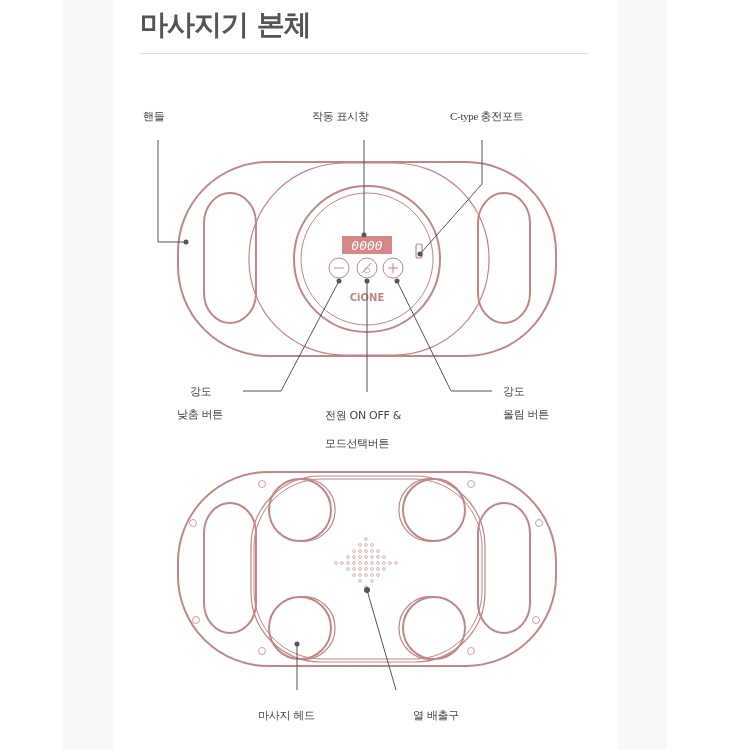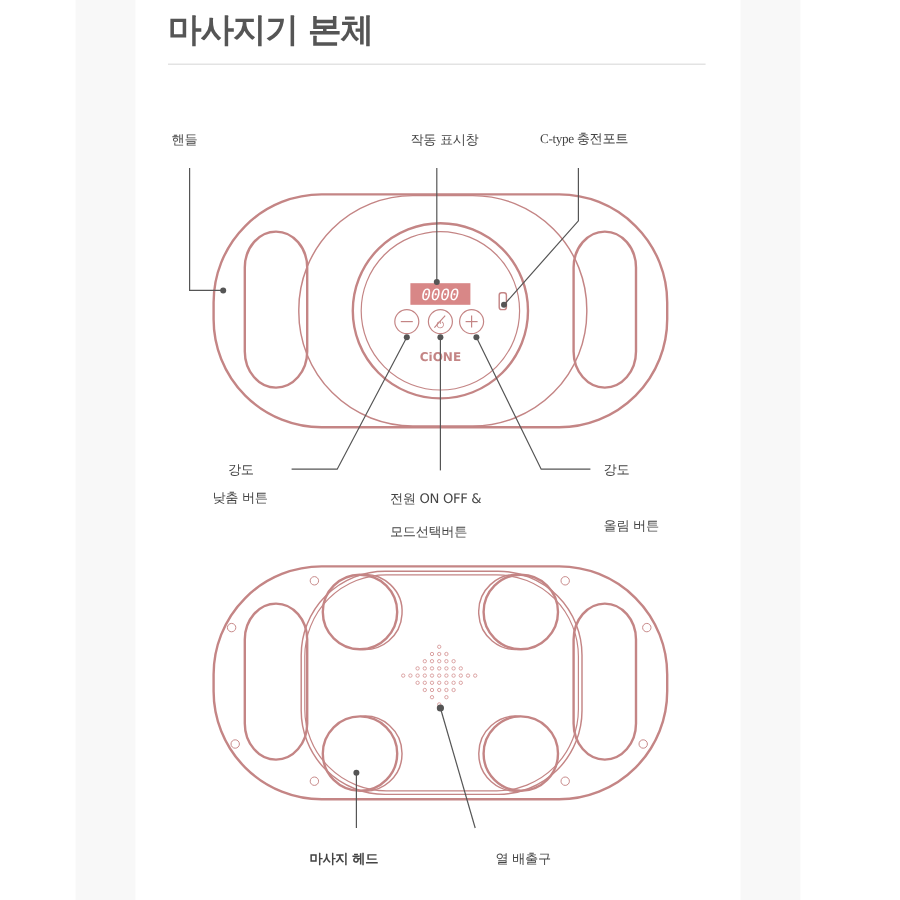--- a/index.html
+++ b/index.html
@@ -147,26 +147,26 @@
     <line x1="297" y1="644" x2="297" y2="690"></line>
     <line x1="367" y1="590" x2="396" y2="690"></line>
   </g>
   <g fill="#555">
     <circle cx="297" cy="644" r="2.5"></circle>
     <circle cx="367" cy="590" r="3"></circle>
   </g>
 </svg>
 
 <div class="lbl" style="left:143px;top:105px;">핸들</div>
-<div class="lbl" style="left:342px;top:105px;">작동 표시창</div>
+<div class="lbl" style="left:312px;top:105px;">작동 표시창</div>
 <div class="lbl" style="left:450px;top:105px;font-family:Liberation Serif, serif;">C-type 충전포트</div>
 
 <div class="lbl" style="left:190px;top:380px;">강도</div>
 <div class="lbl" style="left:177px;top:403px;">낮춤 버튼</div>
 
 <div class="lbl" style="left:325px;top:404px;">전원 ON OFF &amp;</div>
 <div class="lbl" style="left:325px;top:432px;">모드선택버튼</div>
 
 <div class="lbl" style="left:503px;top:380px;">강도</div>
-<div class="lbl" style="left:503px;top:403px;margin-top:24px;">올림 버튼</div>
+<div class="lbl" style="left:503px;top:403px;">올림 버튼</div>
 
-<div class="lbl" style="left:258px;top:704px;font-weight:bold;">마사지 헤드</div>
+<div class="lbl" style="left:258px;top:704px;">마사지 헤드</div>
 <div class="lbl" style="left:381px;top:704px;margin-left:32px;">열 배출구</div>
 
 </body></html>

